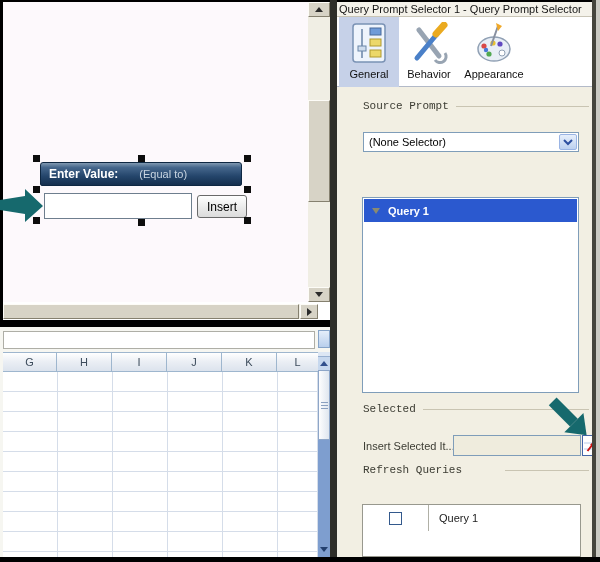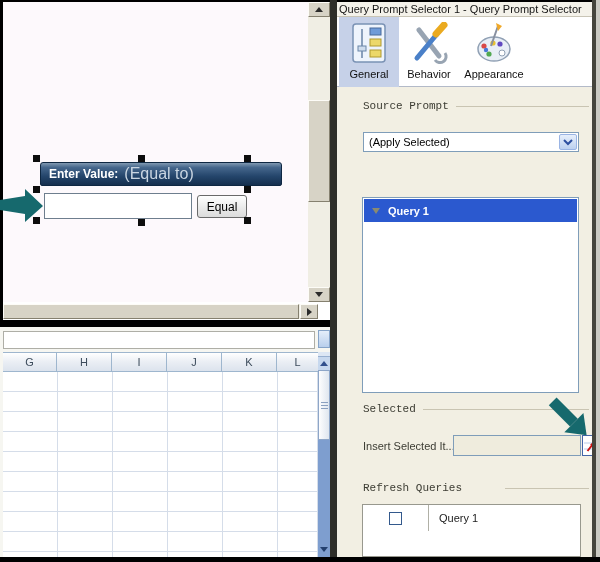--- a/index.html
+++ b/index.html
@@ -15,26 +15,26 @@
   .bottom-band{ left:0; top:557px; width:600px; height:5px; background:#000; }
   .divider    { left:330px; top:0; width:7px; height:562px; background:#2e2e29; }
   .right-dark { left:592px; top:0; width:4px; height:562px; background:#45453d; }
   .right-lite { left:596px; top:0; width:4px; height:562px; background:#cacac3; }
 
   
   .canvas { left:3px; top:2px; width:305px; height:300px; background:#fdf9fc; }
 
   .handle { width:7px; height:7px; background:#0d0d0d; position:absolute; }
 
-  .ev-titlebar { left:40px; top:162px; width:242px; height:24px;
+  .ev-titlebar { left:40px; top:162px; width:202px; height:24px;
     background:linear-gradient(#8099b1 0%, #46678c 20%, #24456b 60%, #152f4e 100%);
     border:1px solid #0e2742; border-radius:3px 3px 2px 2px;
     display:flex; align-items:center; padding-left:8px; gap:6px; }
   .ev-title { font-weight:bold; color:#fff; font-size:12px; }
-  .ev-op    { color:#c9d5e1; font-size:16px; }
+  .ev-op    { color:#c9d5e1; font-size:11px;margin-left:15px; }
   .ev-input { left:44px; top:193px; width:148px; height:26px; background:#fff;
     border:1px solid #6e7e8e; }
   .ev-apply { left:197px; top:195px; width:50px; height:23px;
     background:linear-gradient(#ffffff, #eaeaea 55%, #dcdcdc);
     border:1px solid #6a6a6a; border-radius:3px;
     display:flex; align-items:center; justify-content:center; font-size:12px; color:#000; }
 
   
   .vsb-track { left:308px; top:2px; width:22px; height:300px; background:#f0eee4; }
   .sb-btn { background:#d7d3c6; border:1px solid; border-color:#fdfcf7 #85806f #85806f #fdfcf7;
@@ -131,21 +131,21 @@
   <div class="abs top-band"></div>
   <div class="abs left-band"></div>
 
   <div class="abs canvas"></div>
 
   <div class="abs ev-titlebar">
     <span class="ev-title">Enter Value:</span>
     <span class="ev-op">(Equal to)</span>
   </div>
   <input class="abs ev-input" value="" style="">
-  <div class="abs ev-apply">Equal</div>
+  <div class="abs ev-apply">Insert</div>
 
   <div class="handle" style="left:33px;top:155px;"></div>
   <div class="handle" style="left:138px;top:155px;"></div>
   <div class="handle" style="left:244px;top:155px;"></div>
   <div class="handle" style="left:33px;top:186px;"></div>
   <div class="handle" style="left:244px;top:186px;"></div>
   <div class="handle" style="left:33px;top:217px;"></div>
   <div class="handle" style="left:138px;top:219px;"></div>
   <div class="handle" style="left:244px;top:217px;"></div>
 
@@ -236,21 +236,21 @@
     </div>
   </div>
 
   <div class="abs p-body"></div>
 
   <div class="sec-row" style="top:100px;">
     <span class="sec-lbl">Source Prompt</span>
     <span class="sec-rule"></span>
   </div>
   <div class="abs dropdown">
-    <span>(Apply Selected)</span>
+    <span>(None Selector)</span>
     <span class="dd-btn">
       <svg width="10" height="8" viewBox="0 0 10 8">
         <path d="M1,2 L5,6 L9,2" fill="none" stroke="#2c4fa0" stroke-width="2"></path>
       </svg>
     </span>
   </div>
 
   <div class="abs listbox">
     <div class="list-row-sel">
       <span class="list-tri"></span>
@@ -273,21 +273,21 @@
     </svg>
   </div>
 
   <svg class="abs arrow-svg" style="left:544px;top:392px;" width="54" height="54" viewBox="0 0 54 54">
     <g transform="rotate(45 26 26)">
       <rect x="2" y="21" width="30" height="11" fill="#16696d"></rect>
       <polygon points="32,13 32,40 50,26.5" fill="#16696d"></polygon>
     </g>
   </svg>
 
-  <div class="sec-row" style="top:482px;gap:43px;">
+  <div class="sec-row" style="top:464px;gap:43px;">
     <span class="sec-lbl">Refresh Queries</span>
     <span class="sec-rule"></span>
   </div>
   <div class="abs rq-table">
     <div class="rq-row">
       <div class="rq-c1" style="border-right:1px solid #b0b0a6;">
         <span class="checkbox"></span>
       </div>
       <div class="rq-c2">Query 1</div>
     </div>

